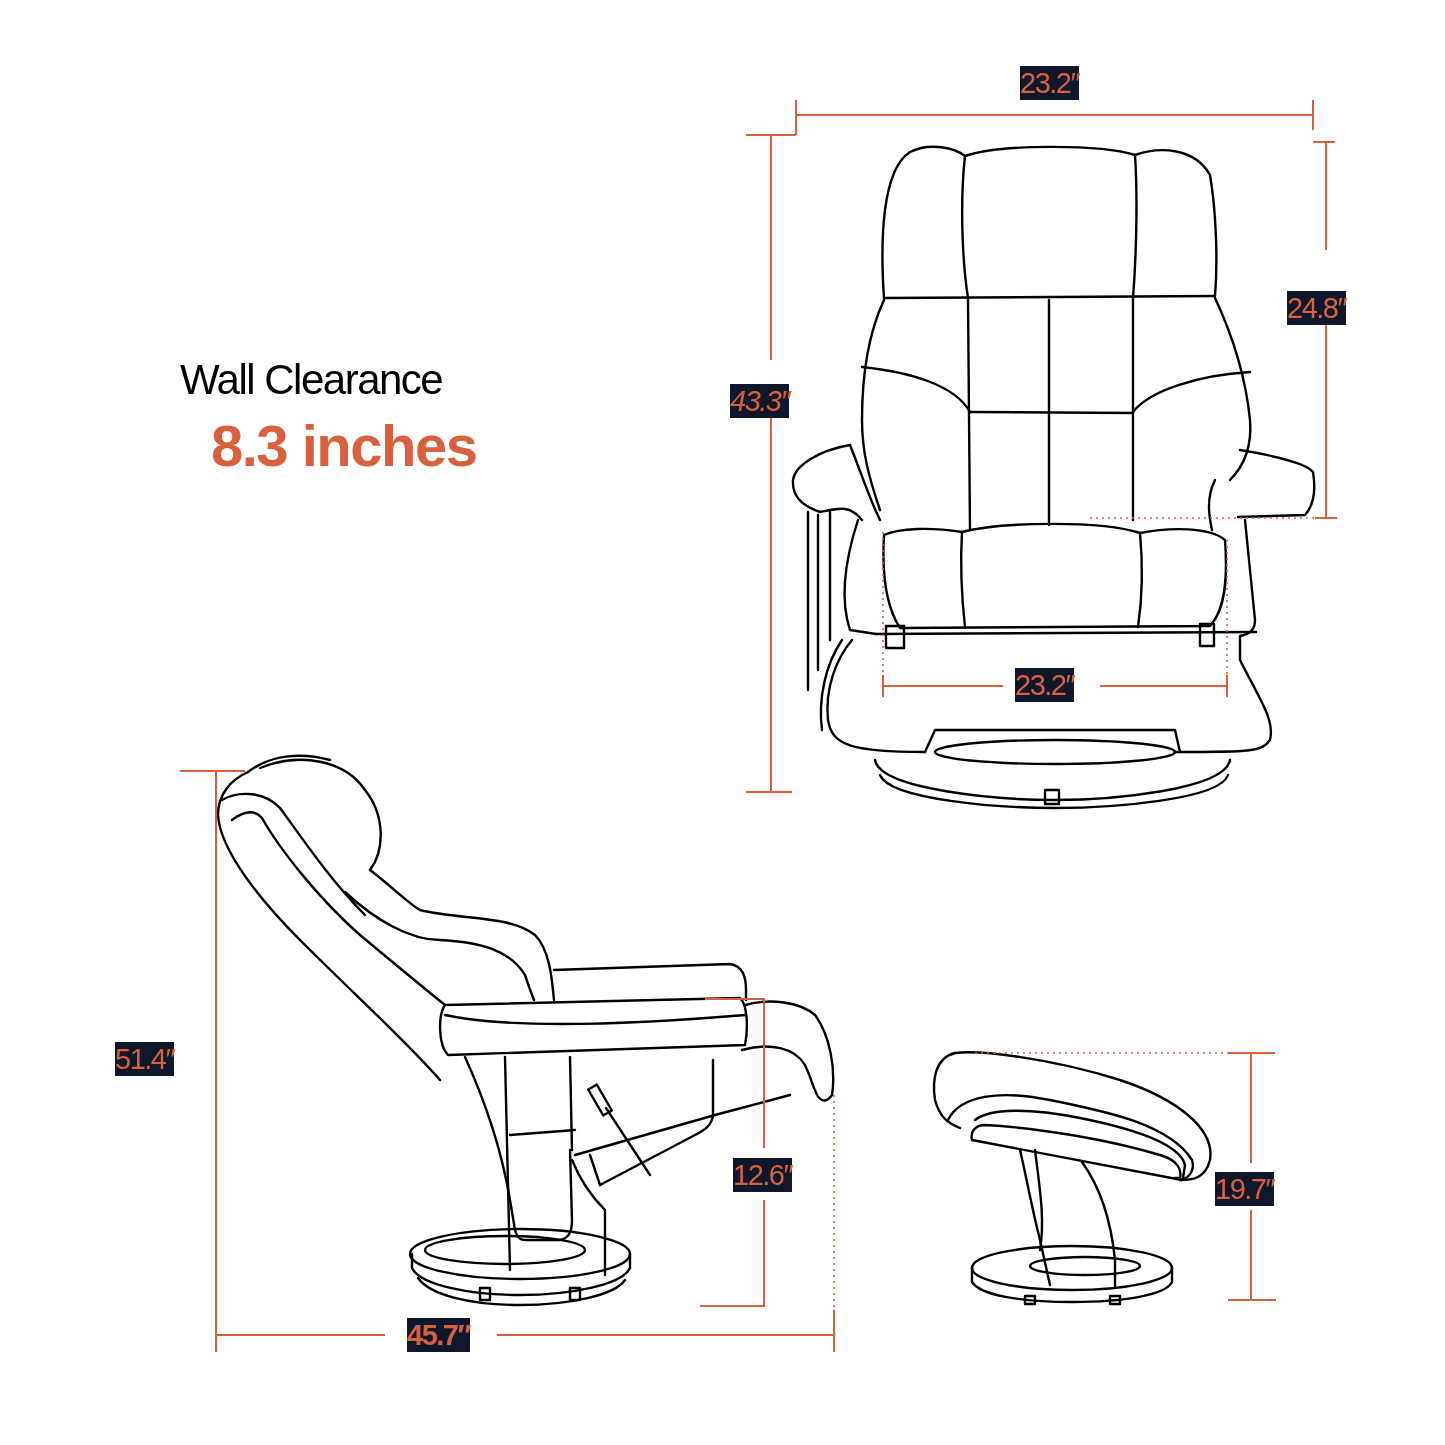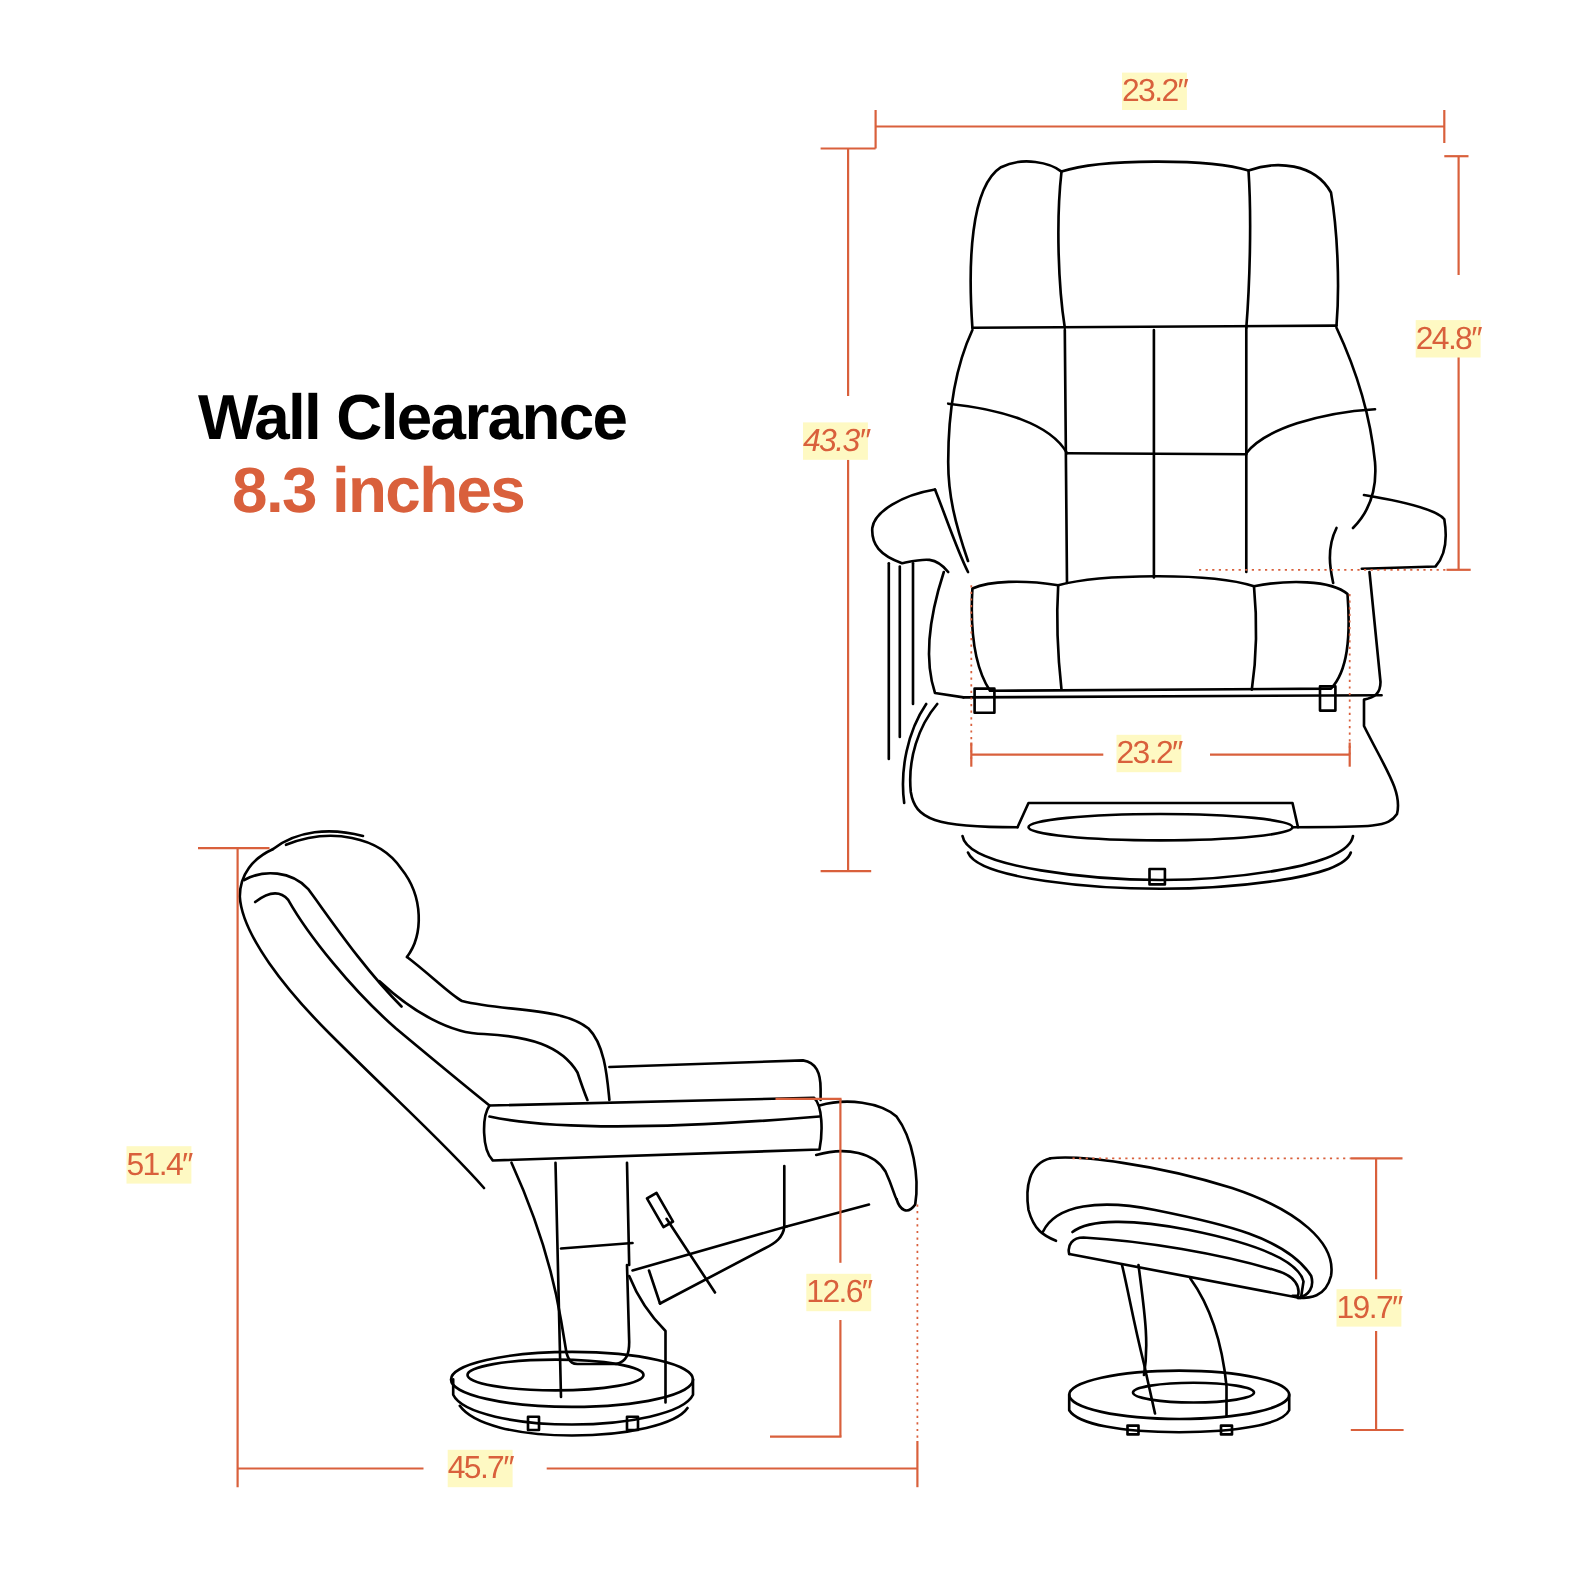--- a/index.html
+++ b/index.html
@@ -1,20 +1,20 @@
 <!DOCTYPE html>
 <html><head>
 <meta charset="utf-8">
 <style>
   html,body{margin:0;padding:0;background:#ffffff;}
   body{width:1445px;height:1445px;position:relative;overflow:hidden;font-family:"DejaVu Sans",sans-serif;}
-  .heading{position:absolute;left:180px;top:348px;font-family:"Liberation Sans",sans-serif;font-weight:bold;font-size:58px;line-height:64px;color:#000;letter-spacing:-1.5px;}
+  .heading{position:absolute;left:180px;top:348px;font-family:"Liberation Sans",sans-serif;font-weight:normal;font-size:42px;line-height:64px;color:#000;letter-spacing:-1.5px;}
   .subheading{position:absolute;left:180px;top:414px;font-family:"Liberation Sans",sans-serif;font-weight:bold;font-size:58px;line-height:64px;color:#d9603c;letter-spacing:-1.5px;margin-left:31px;}
   svg.art{position:absolute;left:0;top:0;}
-  .lbl{position:absolute;font-family:"Liberation Sans",sans-serif;font-size:29px;color:#d9603c;background:#fef9c3;line-height:34px;letter-spacing:-1.5px;}
+  .lbl{position:absolute;font-family:"Liberation Sans",sans-serif;font-size:29px;color:#d9603c;background:#0f172a;line-height:34px;letter-spacing:-1.5px;}
   .ink{fill:none;stroke:#000;stroke-width:2.4;stroke-linecap:round;stroke-linejoin:round;}
   .dim{fill:none;stroke:#d9603c;stroke-width:2;}
   .dot{fill:none;stroke:#d9603c;stroke-width:1.6;stroke-dasharray:2 4;}
 </style>
 </head>
 <body>
 
 <div class="heading">Wall Clearance</div>
 <div class="subheading">8.3 inches</div>
 
@@ -159,15 +159,15 @@
     <line class="dim" x1="1251" y1="1210" x2="1251" y2="1300"></line>
     <line class="dim" x1="1228" y1="1300" x2="1276" y2="1300"></line>
   </g>
 </svg>
 
 <div class="lbl" style="left:1020px;top:66px;">23.2″</div>
 <div class="lbl" style="left:730px;top:384px;font-style:italic;">43.3″</div>
 <div class="lbl" style="left:1287px;top:260px;margin-top:31px;">24.8″</div>
 <div class="lbl" style="left:1015px;top:668px;">23.2″</div>
 <div class="lbl" style="left:115px;top:1042px;">51.4″</div>
-<div class="lbl" style="left:407px;top:1318px;">45.7″</div>
+<div class="lbl" style="left:407px;top:1318px;font-weight:bold;">45.7″</div>
 <div class="lbl" style="left:733px;top:1158px;text-align:center;">12.6″</div>
 <div class="lbl" style="left:1215px;top:1172px;">19.7″</div>
 
 </body></html>

